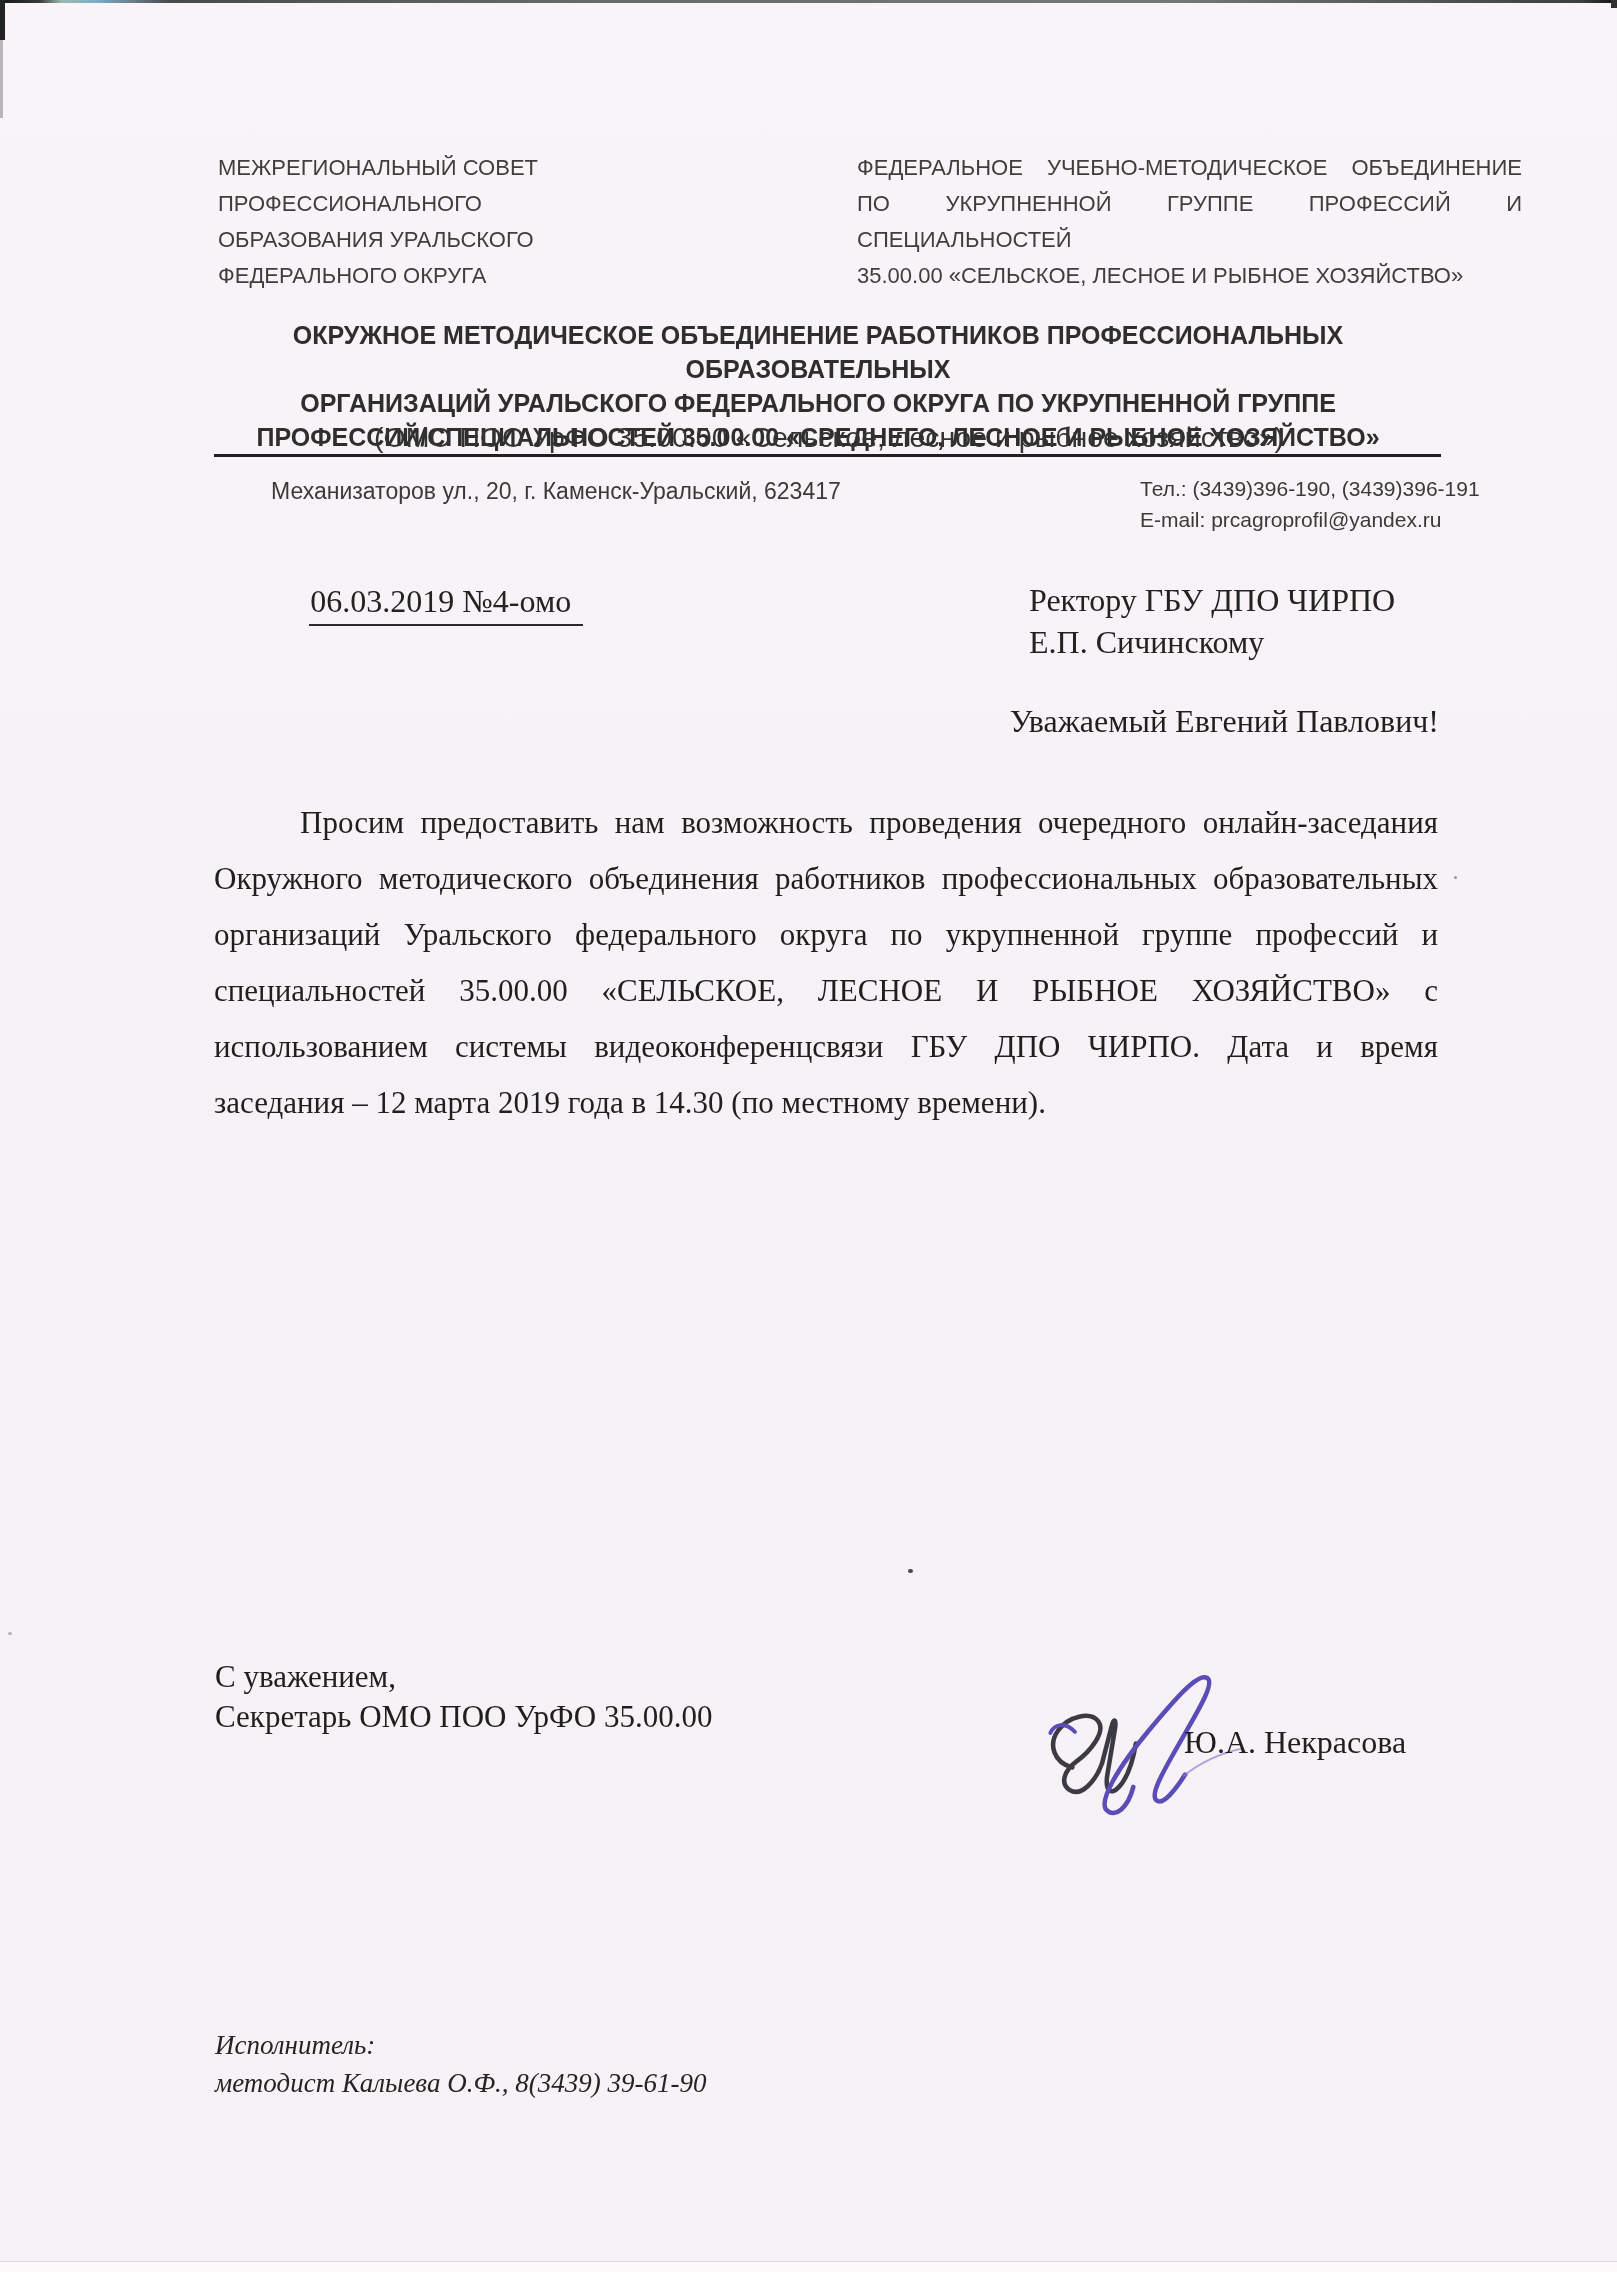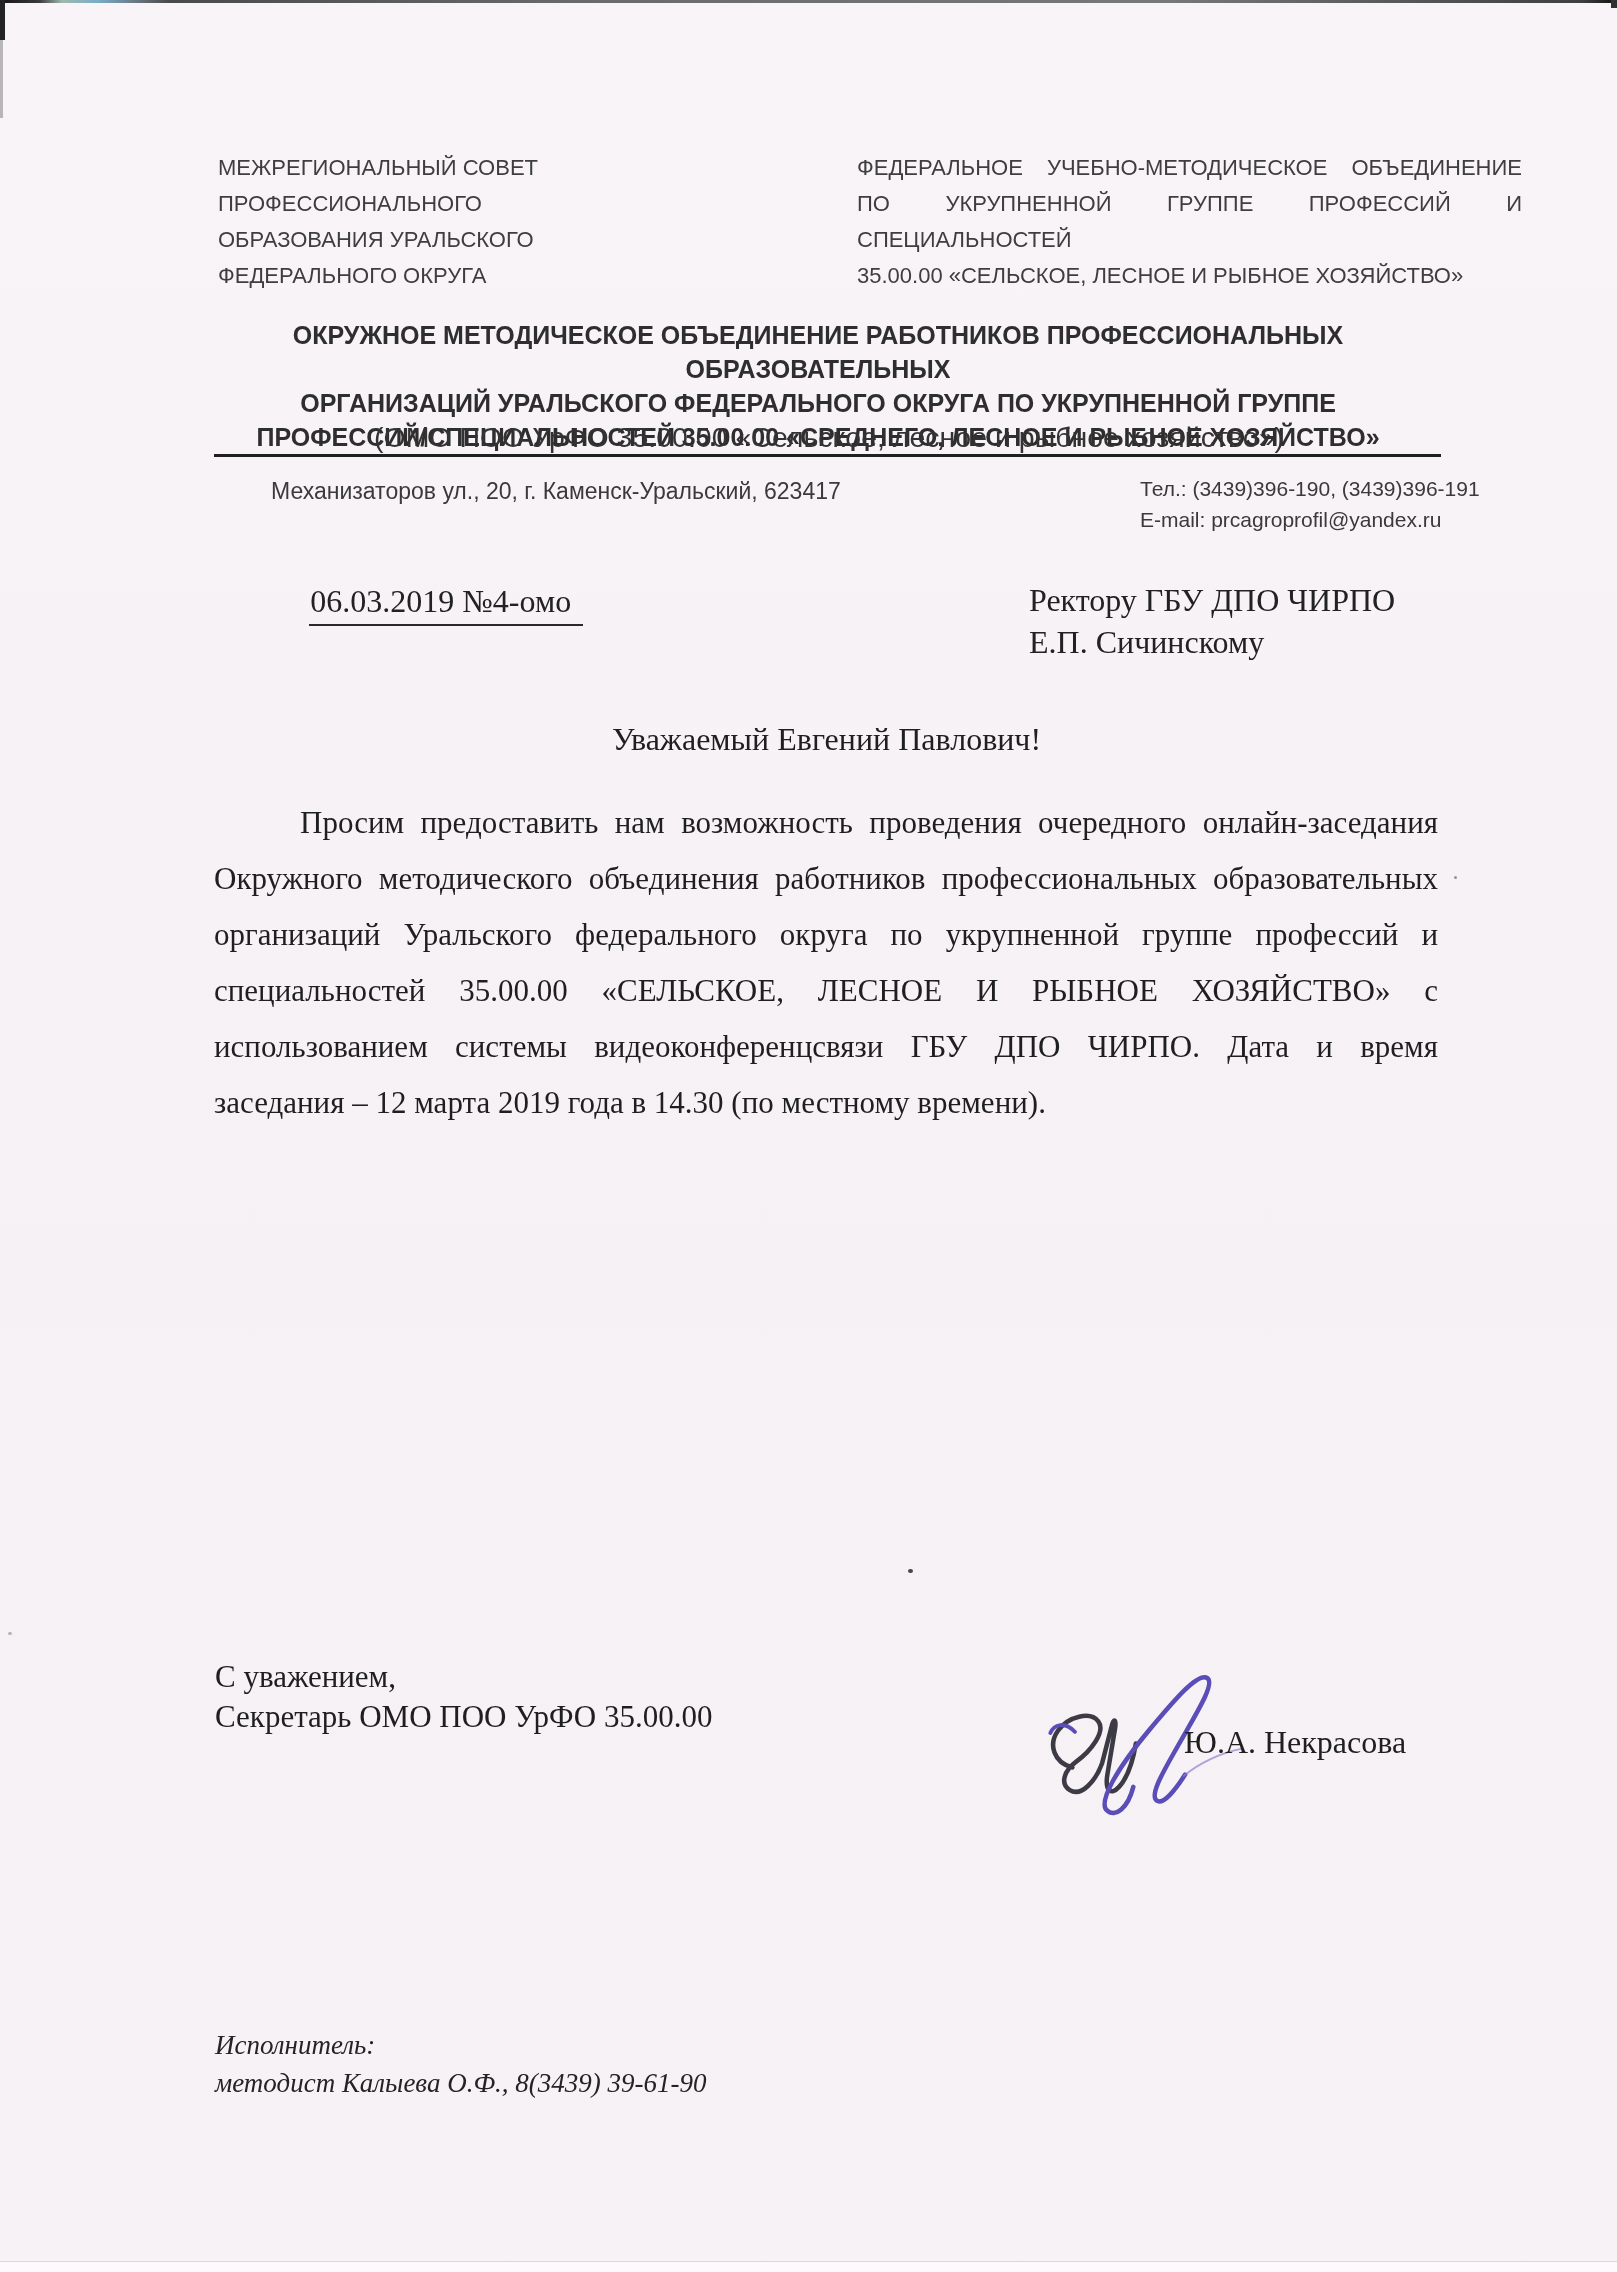--- a/index.html
+++ b/index.html
@@ -40,21 +40,21 @@
     font-family:"Liberation Sans",sans-serif;font-size:23px;color:#3a3a3a;}
   .contacts{position:absolute;left:1140px;top:474px;
     font-family:"Liberation Sans",sans-serif;font-size:21px;line-height:30.5px;color:#3a3a3a;}
 
   
   .ref-date{position:absolute;left:309px;top:583px;font-size:32px;color:#222;
     border-bottom:2.6px solid #2a2a2a;padding:0 11.7px 3.9px 1.3px;}
   .addressee{position:absolute;left:1029px;top:579px;font-size:32px;line-height:42px;color:#222;}
 
   
-  .salutation{position:absolute;left:214px;top:721px;width:1225px;text-align:center;font-size:32px;color:#1f1f1f;}
+  .salutation{position:absolute;left:214px;top:703px;width:1225px;text-align:right;font-size:32px;color:#1f1f1f;}
   .body-text{position:absolute;left:214px;top:795px;width:1224px;font-size:31px;color:#1f1f1f;}
   .body-line{line-height:56px;height:56px;white-space:nowrap;}
   .body-line.just{white-space:normal;text-align:justify;text-align-last:justify;}
   .body-line.indent{padding-left:86px;}
 
   
   .closing{position:absolute;left:215px;top:1657px;font-size:31px;line-height:40px;color:#1f1f1f;}
   .signature{position:absolute;left:1036px;top:1654px;width:227px;height:175px;}
   .signer-name{position:absolute;left:1184px;top:1724px;font-size:32px;color:#1f1f1f;}
 

